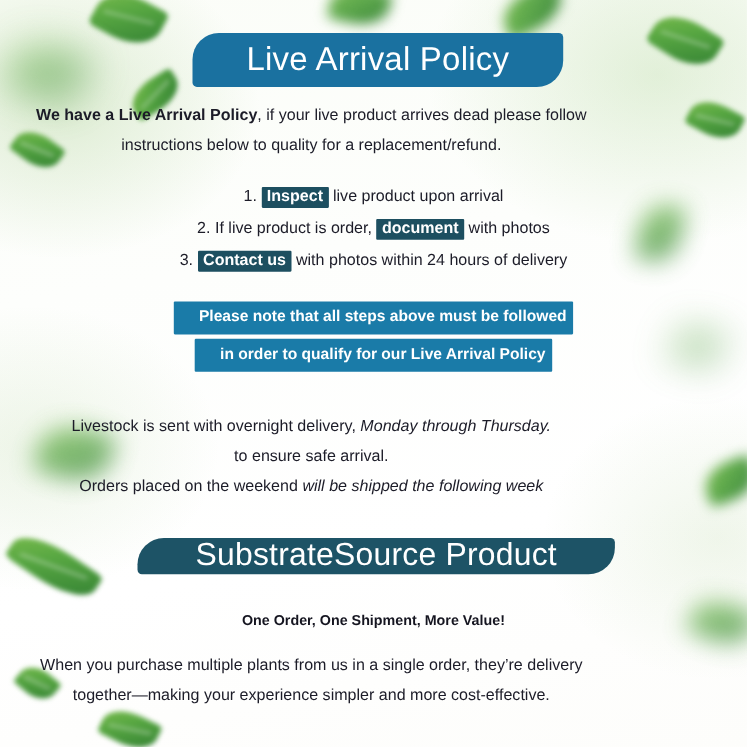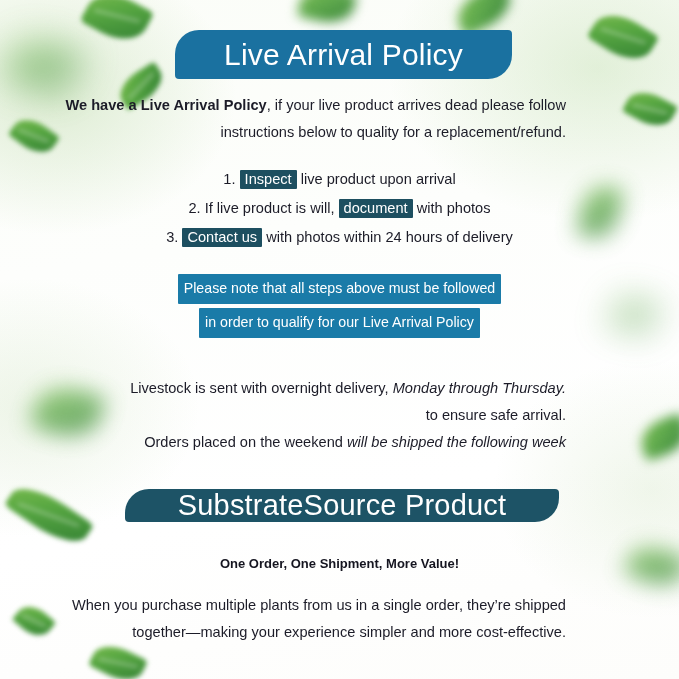--- a/index.html
+++ b/index.html
@@ -82,21 +82,21 @@
     background: #1d5366;
     border-radius: 24px 4px 24px 4px;
     font-size: 29px;
   }
 
   
   .para {
     position: absolute;
     left: 0;
     width: 566px;
-    text-align: right;
+    text-align: center;
     color: #1c1c28;
     font-size: 14.6px;
     line-height: 27px;
   }
   .para b { font-weight: 700; }
   .para i { }
 
   #intro-para { top: 92px; }
   #ship-para  { top: 375px; }
   #value-para { top: 592px; }
@@ -120,41 +120,41 @@
     width: 679px;
     text-align: center;
     color: #1c1c28;
     font-size: 14.6px;
     line-height: 29px;
   }
   .step { white-space: nowrap; }
   .hl {
     background: #1d4f60;
     color: #ffffff;
-    font-weight: 400;
+    font-weight: 700;
     padding: 1px 5px 2px 5px;
     border-radius: 1px;
   }
 
   
   #note {
     position: absolute;
     left: 0;
     top: 274px;
     width: 679px;
     text-align: center;
     line-height: 25px;
   }
   .note-line {
     display: inline-block;
     background: #1a7ba8;
     color: #ffffff;
-    font-weight: 400;
+    font-weight: 700;
     font-size: 14.2px;
-    padding: 2px 6px 3px 6px;
+    padding: 2px 6px 3px 23px;
     border-radius: 1px;
   }
   .note-row { display: block; margin-bottom: 4px; }
 </style>
 </head>
 <body>
 
 <div id="page">
 
   <div class="leaf-layer" id="leaf-layer">
@@ -186,21 +186,21 @@
   </div>
 
   <div id="steps">
     <div class="step">
       <span>1.</span>
       <span class="hl">Inspect</span>
       <span>live product upon arrival</span>
     </div>
     <div class="step">
       <span>2.</span>
-      <span>If live product is will,</span>
+      <span>If live product is order,</span>
       <span class="hl">document</span>
       <span>with photos</span>
     </div>
     <div class="step">
       <span>3.</span>
       <span class="hl">Contact us</span>
       <span>with photos within 24 hours of delivery</span>
     </div>
   </div>
 
@@ -217,17 +217,17 @@
     <div>
       <span>Orders placed on the weekend </span><i>will be shipped the following week</i>
     </div>
   </div>
 
   <div class="banner" id="banner-product">SubstrateSource Product</div>
 
   <div id="value-head">One Order, One Shipment, More Value!</div>
 
   <div class="para" id="value-para">
-    <div>When you purchase multiple plants from us in a single order, they’re shipped</div>
+    <div>When you purchase multiple plants from us in a single order, they’re delivery</div>
     <div>together—making your experience simpler and more cost-effective.</div>
   </div>
 
 </div>
 
 </body></html>

